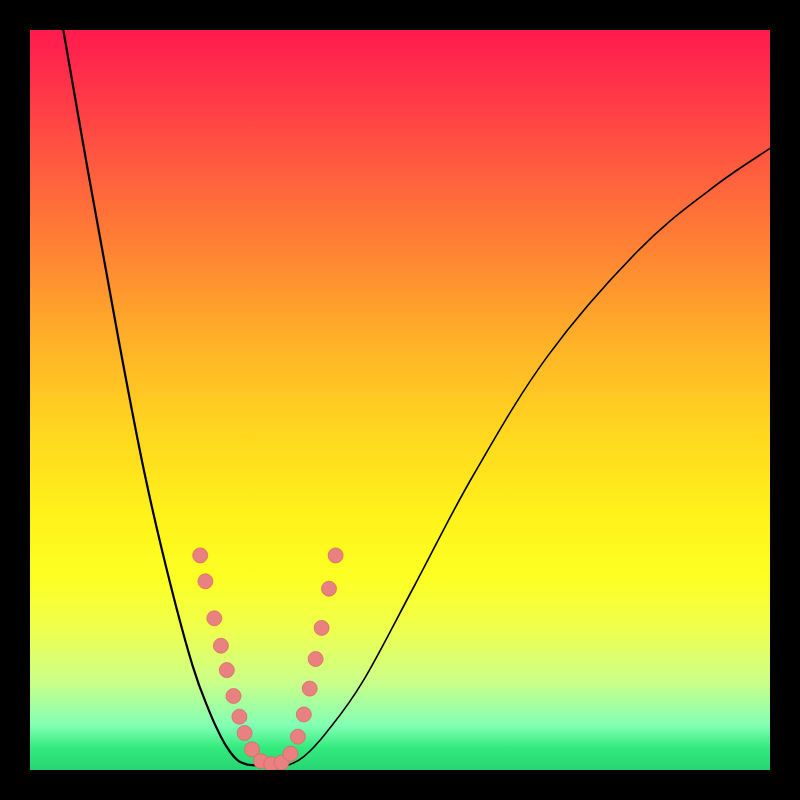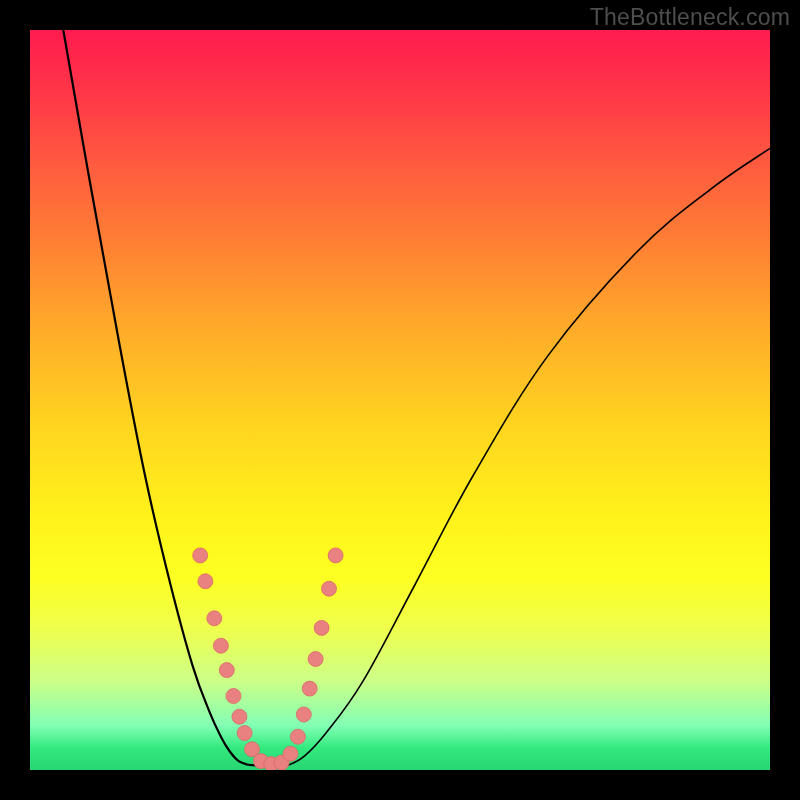--- a/index.html
+++ b/index.html
@@ -68,21 +68,20 @@
   .bead {
     fill: #e8817f;
     stroke: #d96a67;
     stroke-width: 0.8;
   }
 </style>
 </head>
 <body>
 
 <div class="frame">
-  <div class="watermark">TheBottleneck.com</div>
 
   <div class="plot">
     <svg class="overlay" viewBox="0 0 740 740" preserveAspectRatio="none">
       <path id="path-left" class="curve" d="M 33.3 0 C 38.0 26.6, 49.2 92.1, 59.2 148.0 C 69.2 203.9, 78.8 257.5, 88.8 310.8 C 98.8 364.1, 105.4 400.0, 114.7 444.0 C 124.0 488.0, 131.9 520.4, 140.6 555.0 C 149.3 589.6, 155.9 613.8, 162.8 636.4 C 169.7 659.0, 174.0 668.1, 179.1 680.8 C 184.1 693.5, 187.2 699.4, 190.9 706.7 C 194.6 714.0, 196.6 717.1, 199.8 721.5 C 203.0 725.9, 205.3 728.7, 208.7 731.1 C 212.0 733.5, 216.6 734.2, 218.3 734.8"></path>
       <path id="path-mid" class="curve" d="M 218.29999999999998 734.82 C 220.3 735.0, 224.7 735.4, 229.4 735.6 C 234.1 735.7, 238.9 735.7, 244.2 735.6 C 249.5 735.4, 256.3 735.0, 259.0 734.8"></path>
       <path id="path-right" class="curve right" d="M 259 734.82 C 261.7 733.4, 267.1 732.4, 273.8 726.7 C 280.5 721.0, 285.3 716.6, 296.0 703.0 C 306.7 689.4, 317.0 677.8, 333.0 651.2 C 349.0 624.6, 364.8 592.3, 384.8 555.0 C 404.8 517.7, 420.0 485.3, 444.0 444.0 C 468.0 402.7, 488.7 365.6, 518.0 325.6 C 547.3 285.6, 577.5 252.0, 606.8 222.0 C 636.1 192.0, 656.8 177.7, 680.8 159.1 C 704.8 140.5, 729.3 125.7, 740.0 118.4"></path>
       <g id="beads">
           <circle cx="170.2" cy="525.4" r="7.5" class="bead"></circle>
           <circle cx="175.4" cy="551.3" r="7.5" class="bead"></circle>
           <circle cx="184.3" cy="588.3" r="7.5" class="bead"></circle>

